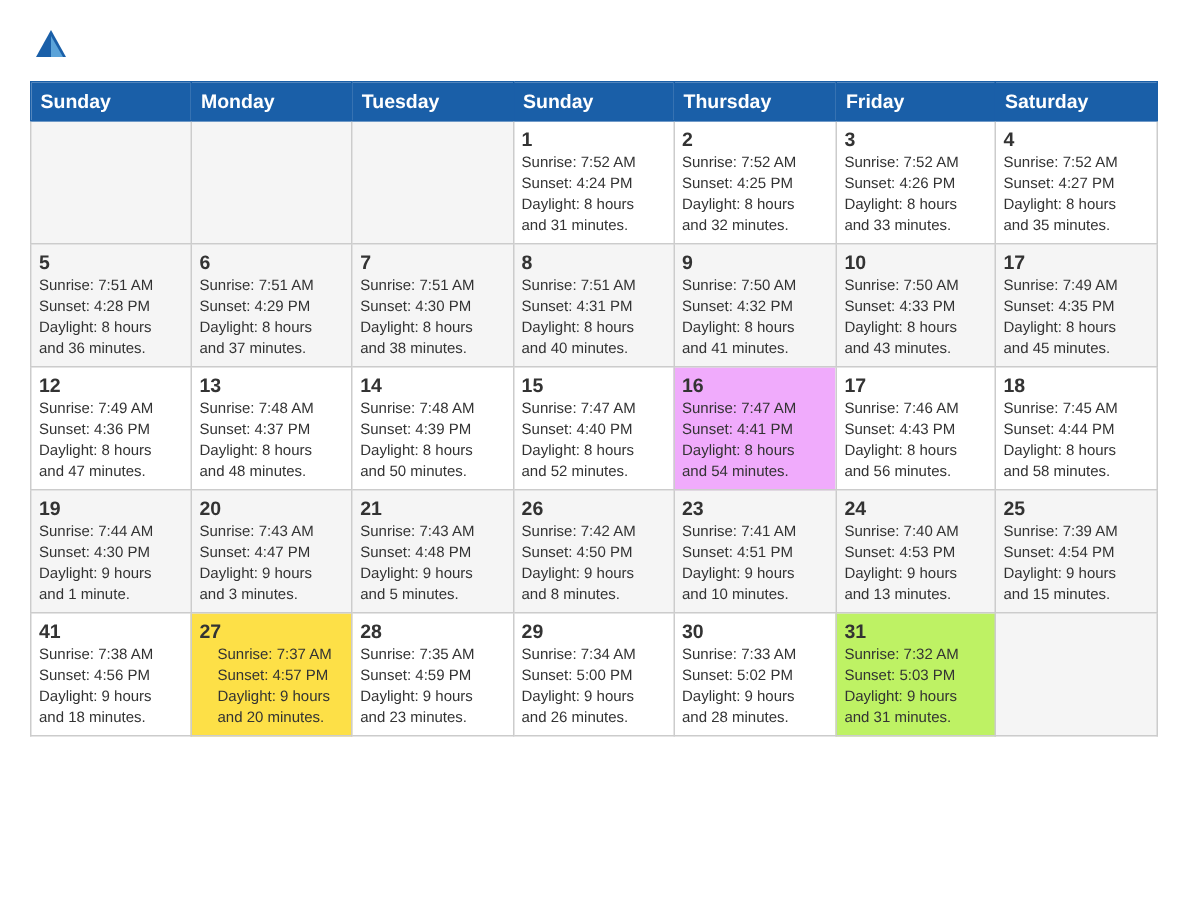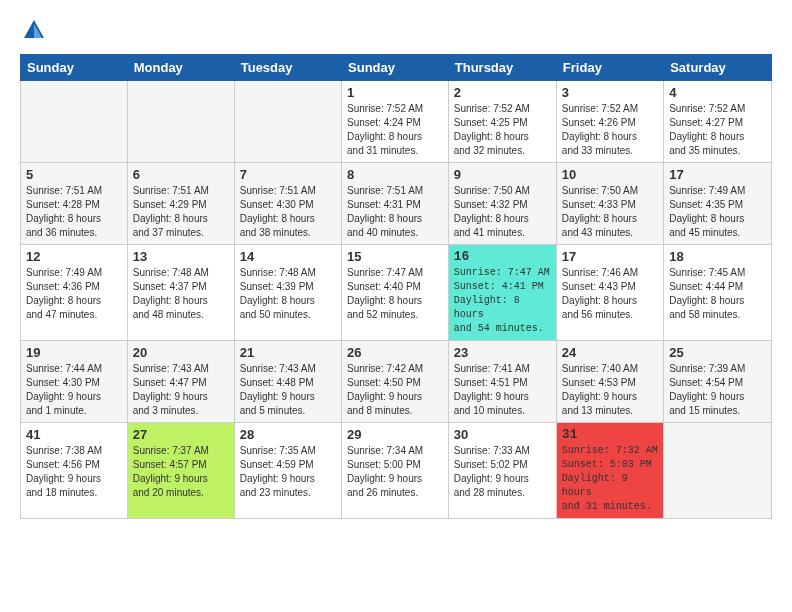--- a/index.html
+++ b/index.html
@@ -237,21 +237,21 @@
 Daylight: 8 hours
 and 50 minutes.</div>
           </td>
           <td style="background: rgb(255, 255, 255);">
             <div class="day-number">15</div>
             <div class="day-info" style="white-space: pre-line;">Sunrise: 7:47 AM
 Sunset: 4:40 PM
 Daylight: 8 hours
 and 52 minutes.</div>
           </td>
-          <td style="background: #5eead4; font-family: Liberation Mono, monospace;">
+          <td style="background: #f0abfc;">
             <div class="day-number">16</div>
             <div class="day-info" style="white-space: pre-line;">Sunrise: 7:47 AM
 Sunset: 4:41 PM
 Daylight: 8 hours
 and 54 minutes.</div>
           </td>
           <td style="background: rgb(255, 255, 255);">
             <div class="day-number">17</div>
             <div class="day-info" style="white-space: pre-line;">Sunrise: 7:46 AM
 Sunset: 4:43 PM
@@ -318,23 +318,23 @@
           </td>
         </tr>
         <tr>
           <td style="background: rgb(255, 255, 255);">
             <div class="day-number">41</div>
             <div class="day-info" style="white-space: pre-line;">Sunrise: 7:38 AM
 Sunset: 4:56 PM
 Daylight: 9 hours
 and 18 minutes.</div>
           </td>
-          <td style="background: #bef264;">
+          <td style="background: #fde047;">
             <div class="day-number">27</div>
-            <div class="day-info" style="white-space: pre-line;">Sunrise: 7:37 AM
+            <div class="day-info" style="white-space: pre-line; margin-left: 12px;">Sunrise: 7:37 AM
 Sunset: 4:57 PM
 Daylight: 9 hours
 and 20 minutes.</div>
           </td>
           <td style="background: rgb(255, 255, 255);">
             <div class="day-number">28</div>
             <div class="day-info" style="white-space: pre-line;">Sunrise: 7:35 AM
 Sunset: 4:59 PM
 Daylight: 9 hours
 and 23 minutes.</div>
@@ -346,21 +346,21 @@
 Daylight: 9 hours
 and 26 minutes.</div>
           </td>
           <td style="background: rgb(255, 255, 255);">
             <div class="day-number">30</div>
             <div class="day-info" style="white-space: pre-line;">Sunrise: 7:33 AM
 Sunset: 5:02 PM
 Daylight: 9 hours
 and 28 minutes.</div>
           </td>
-          <td style="background: #ef4444; font-family: Liberation Mono, monospace;">
+          <td style="background: #bef264;">
             <div class="day-number">31</div>
             <div class="day-info" style="white-space: pre-line;">Sunrise: 7:32 AM
 Sunset: 5:03 PM
 Daylight: 9 hours
 and 31 minutes.</div>
           </td>
           <td class="empty" style="background: rgb(245, 245, 245);"></td>
         </tr>
       </tbody>
   </table>

